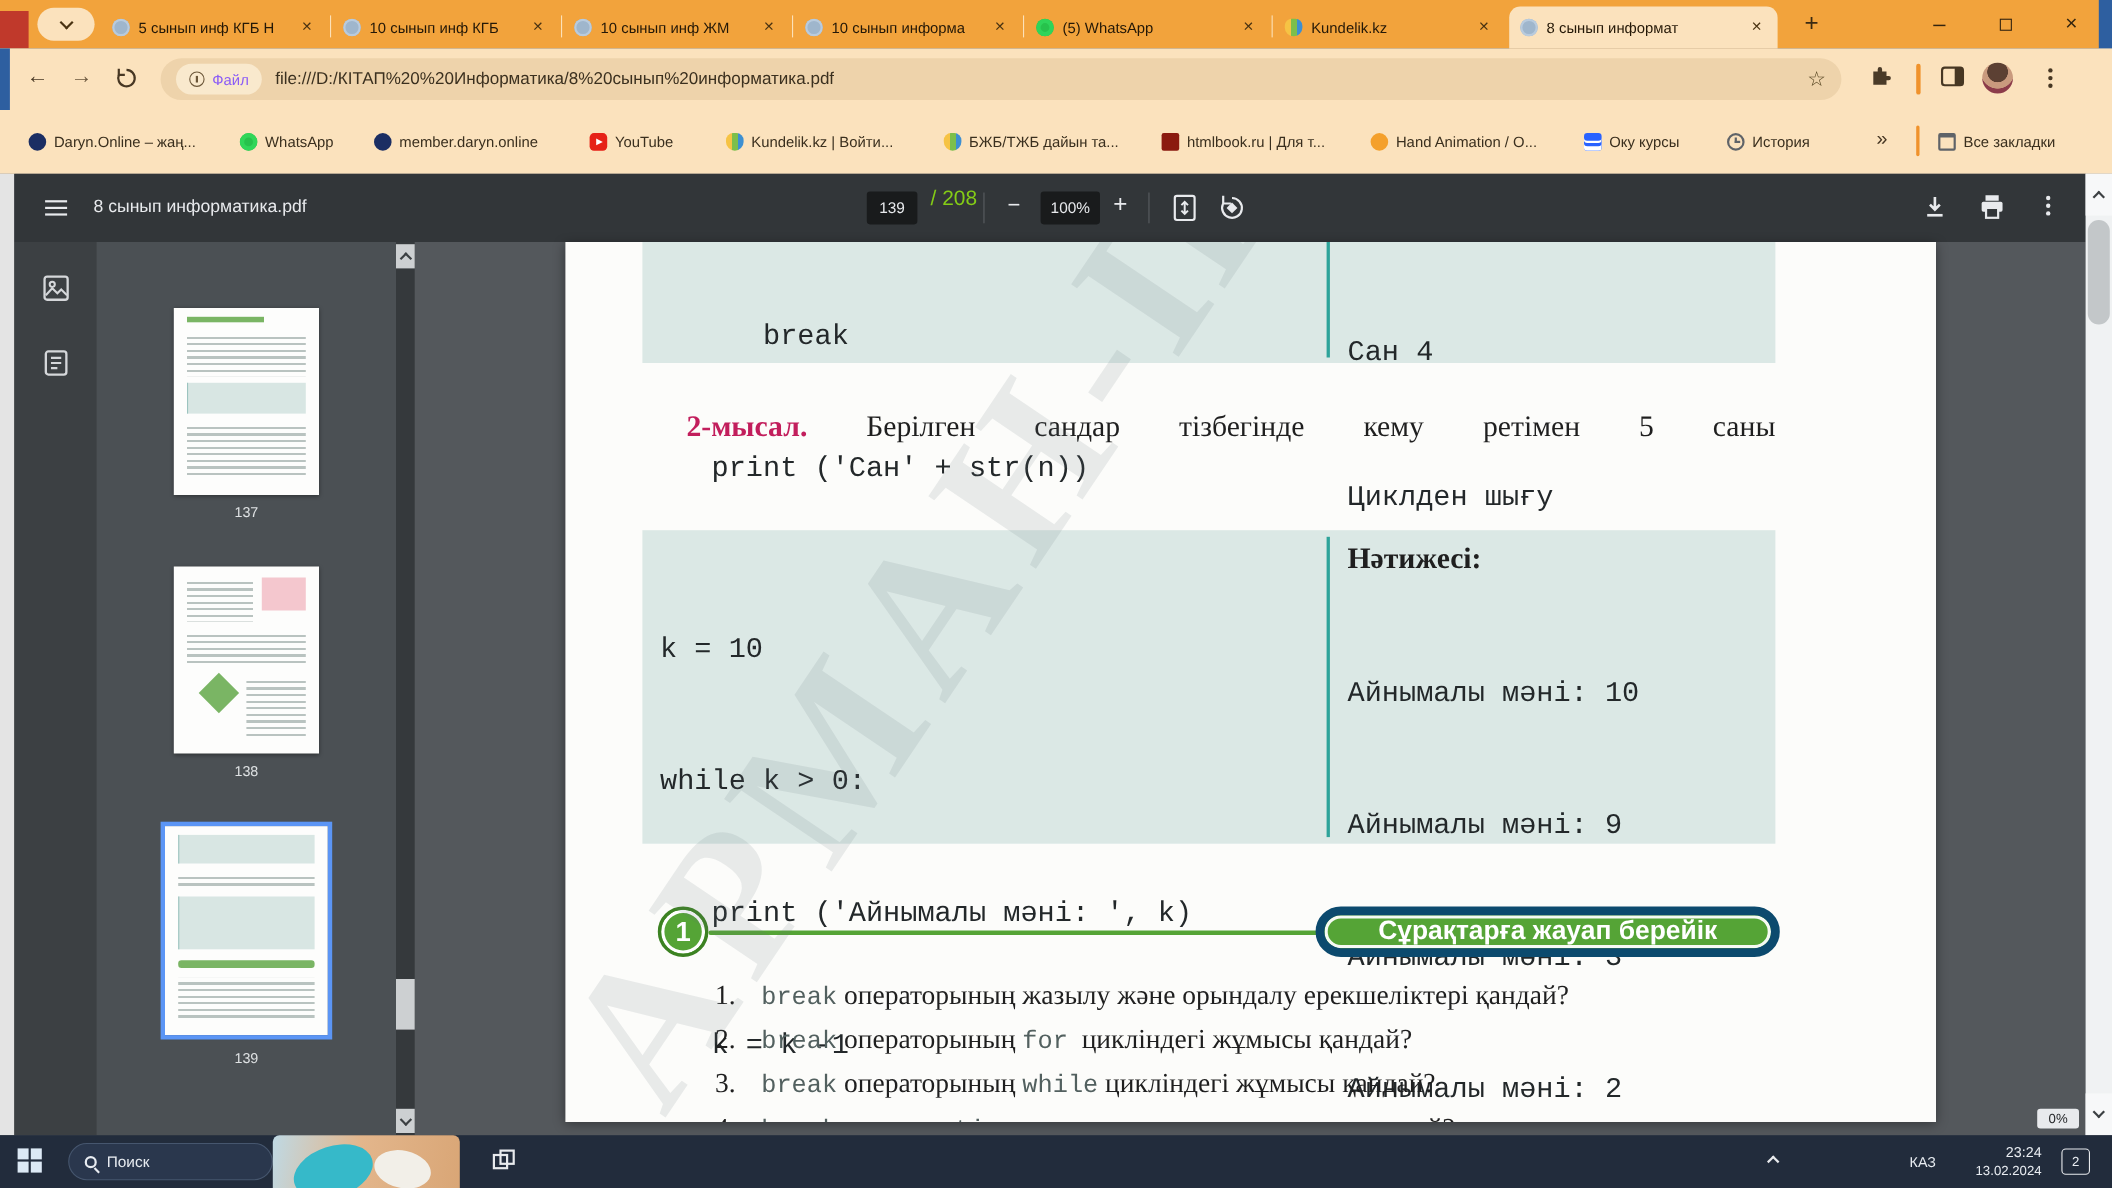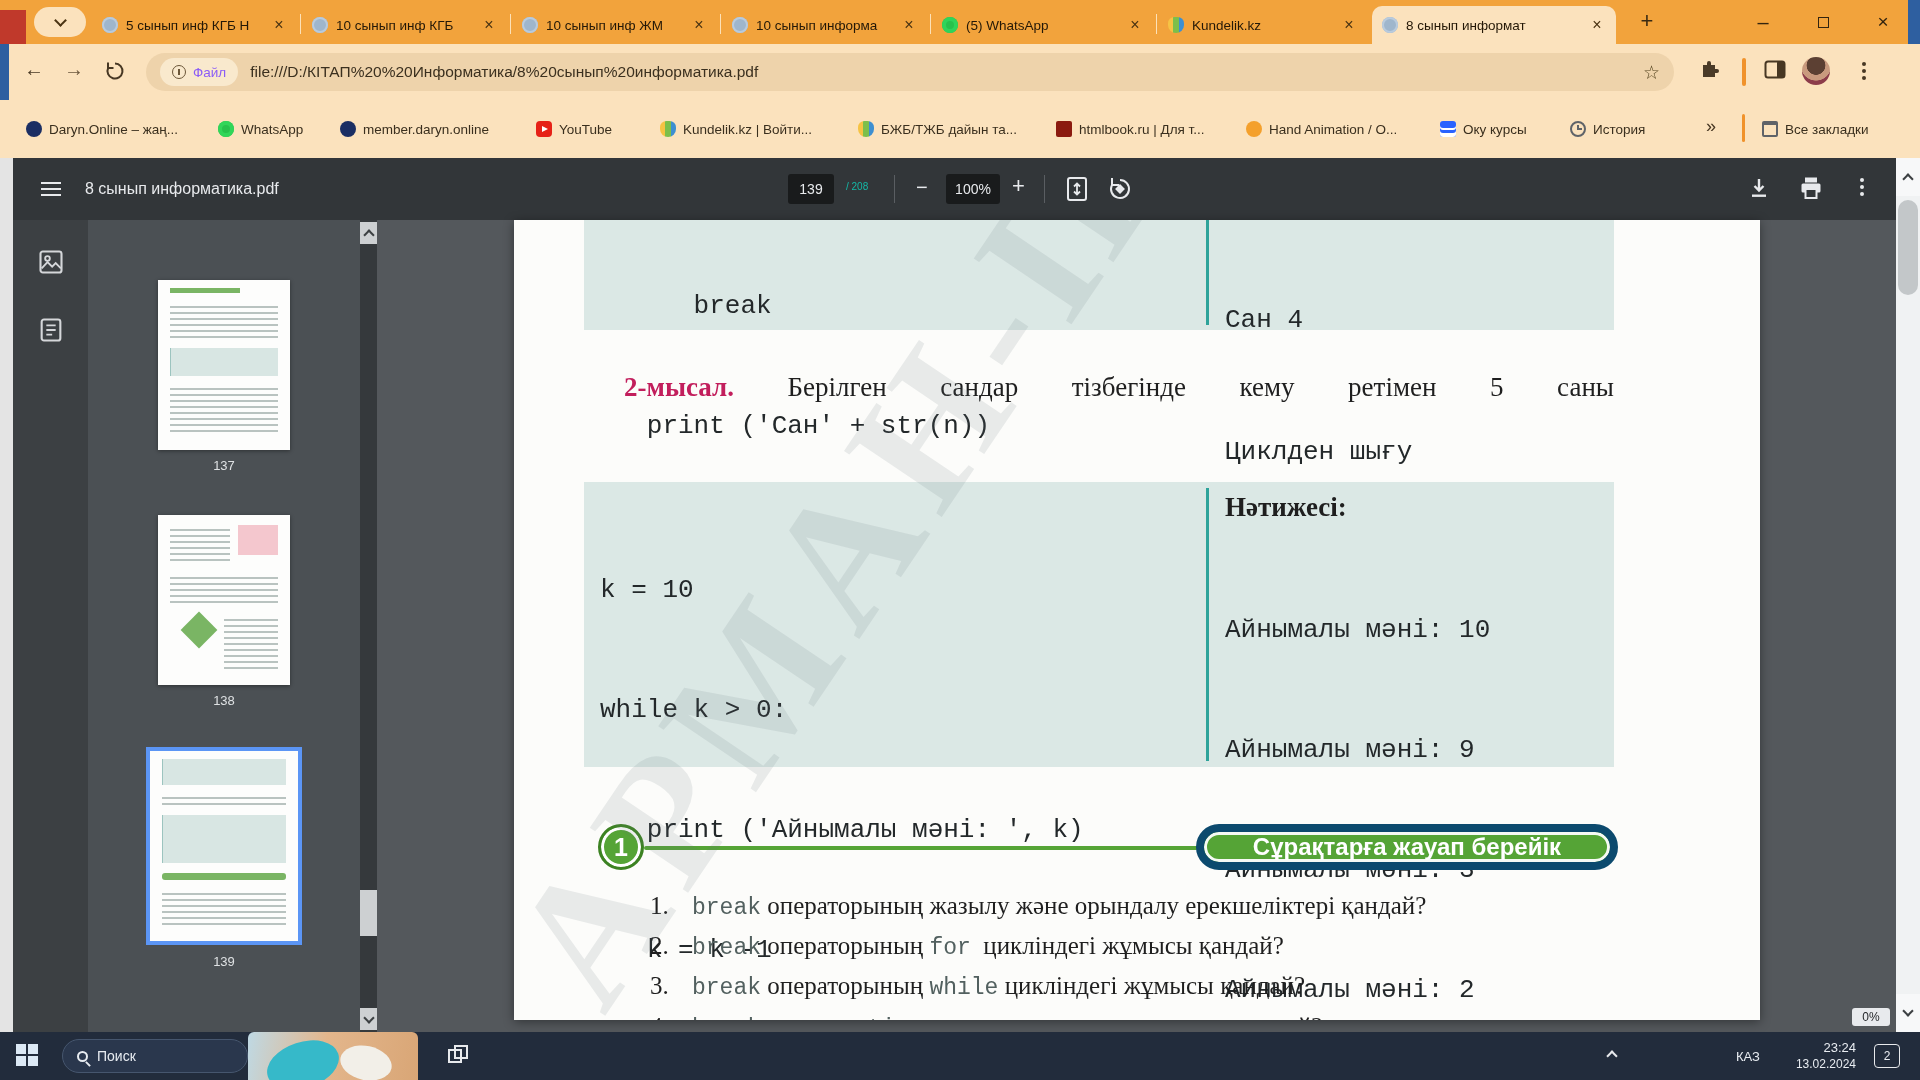--- a/index.html
+++ b/index.html
@@ -218,21 +218,21 @@
   <div class="abs bm" style="left:1762px">
       <span class="bi" style="border:2px solid #5F6368;border-radius:2px;border-top-width:4px"></span>
       <span class="l">Все закладки</span>
     </div>
 </div>
 
 <div class="abs pdftb">
   <div class="abs bars" style="left:28px;top:24px"></div>
   <div class="abs" style="left:72px;top:22px;font-size:16px">8 сынып информатика.pdf</div>
   <div class="abs dkbox" style="left:775px;top:16px;width:46px;height:30px">139</div>
-  <div class="abs" style="left:833px;top:23px;font-size:10px;color:#14b8a6">/ 208</div>
+  <div class="abs" style="left:833px;top:12px;font-size:19px;color:#84cc16">/ 208</div>
   <div class="abs tdiv" style="left:881px;top:17px"></div>
   <div class="abs" style="left:903px;top:18px;font-size:20px">−</div>
   <div class="abs dkbox" style="left:933px;top:16px;width:54px;height:30px">100%</div>
   <div class="abs" style="left:999px;top:15px;font-size:22px">+</div>
   <div class="abs tdiv" style="left:1031px;top:17px"></div>
   <svg class="abs" style="left:1051px;top:17px" width="26" height="28" viewBox="0 0 26 28">
       <rect x="4" y="3" width="18" height="22" rx="2" fill="none" stroke="#E8EAED" stroke-width="2"></rect>
       <path d="M13 9v10M10 11.5 13 8.5l3 3M10 16.5l3 3 3-3" fill="none" stroke="#E8EAED" stroke-width="1.8"></path>
     </svg>
   <svg class="abs" style="left:1093px;top:17px" width="28" height="28" viewBox="0 0 28 28">

